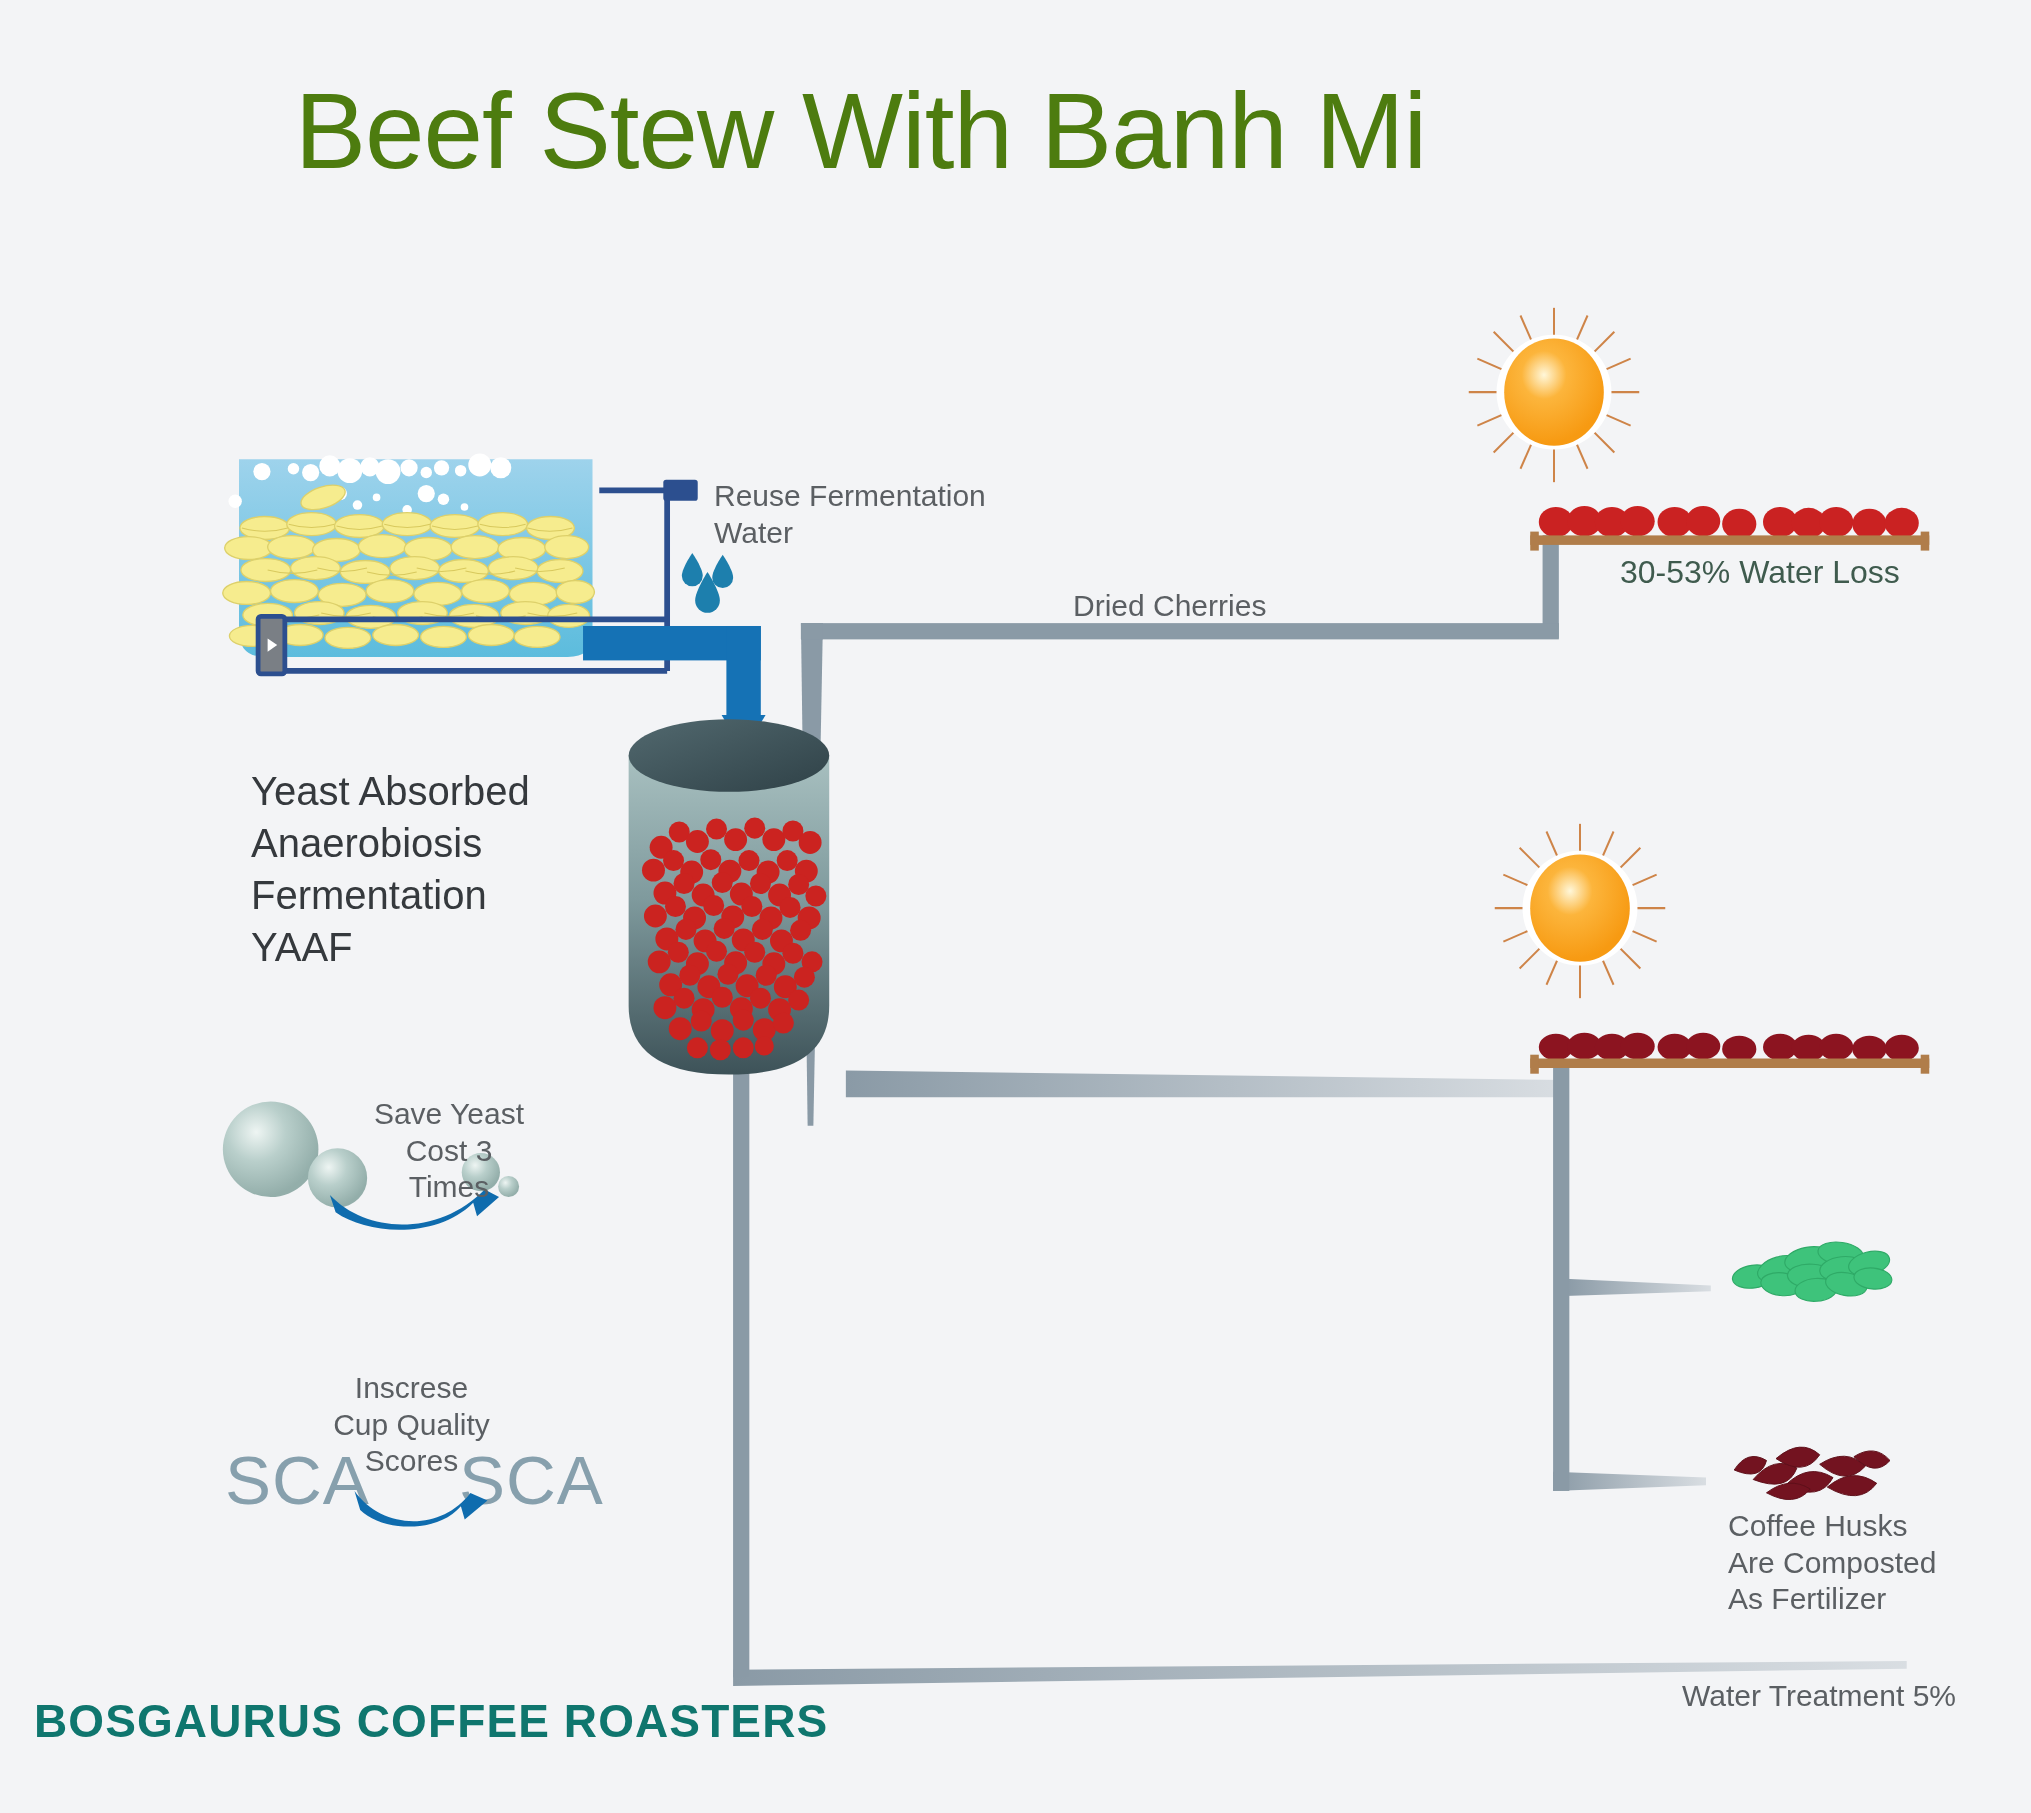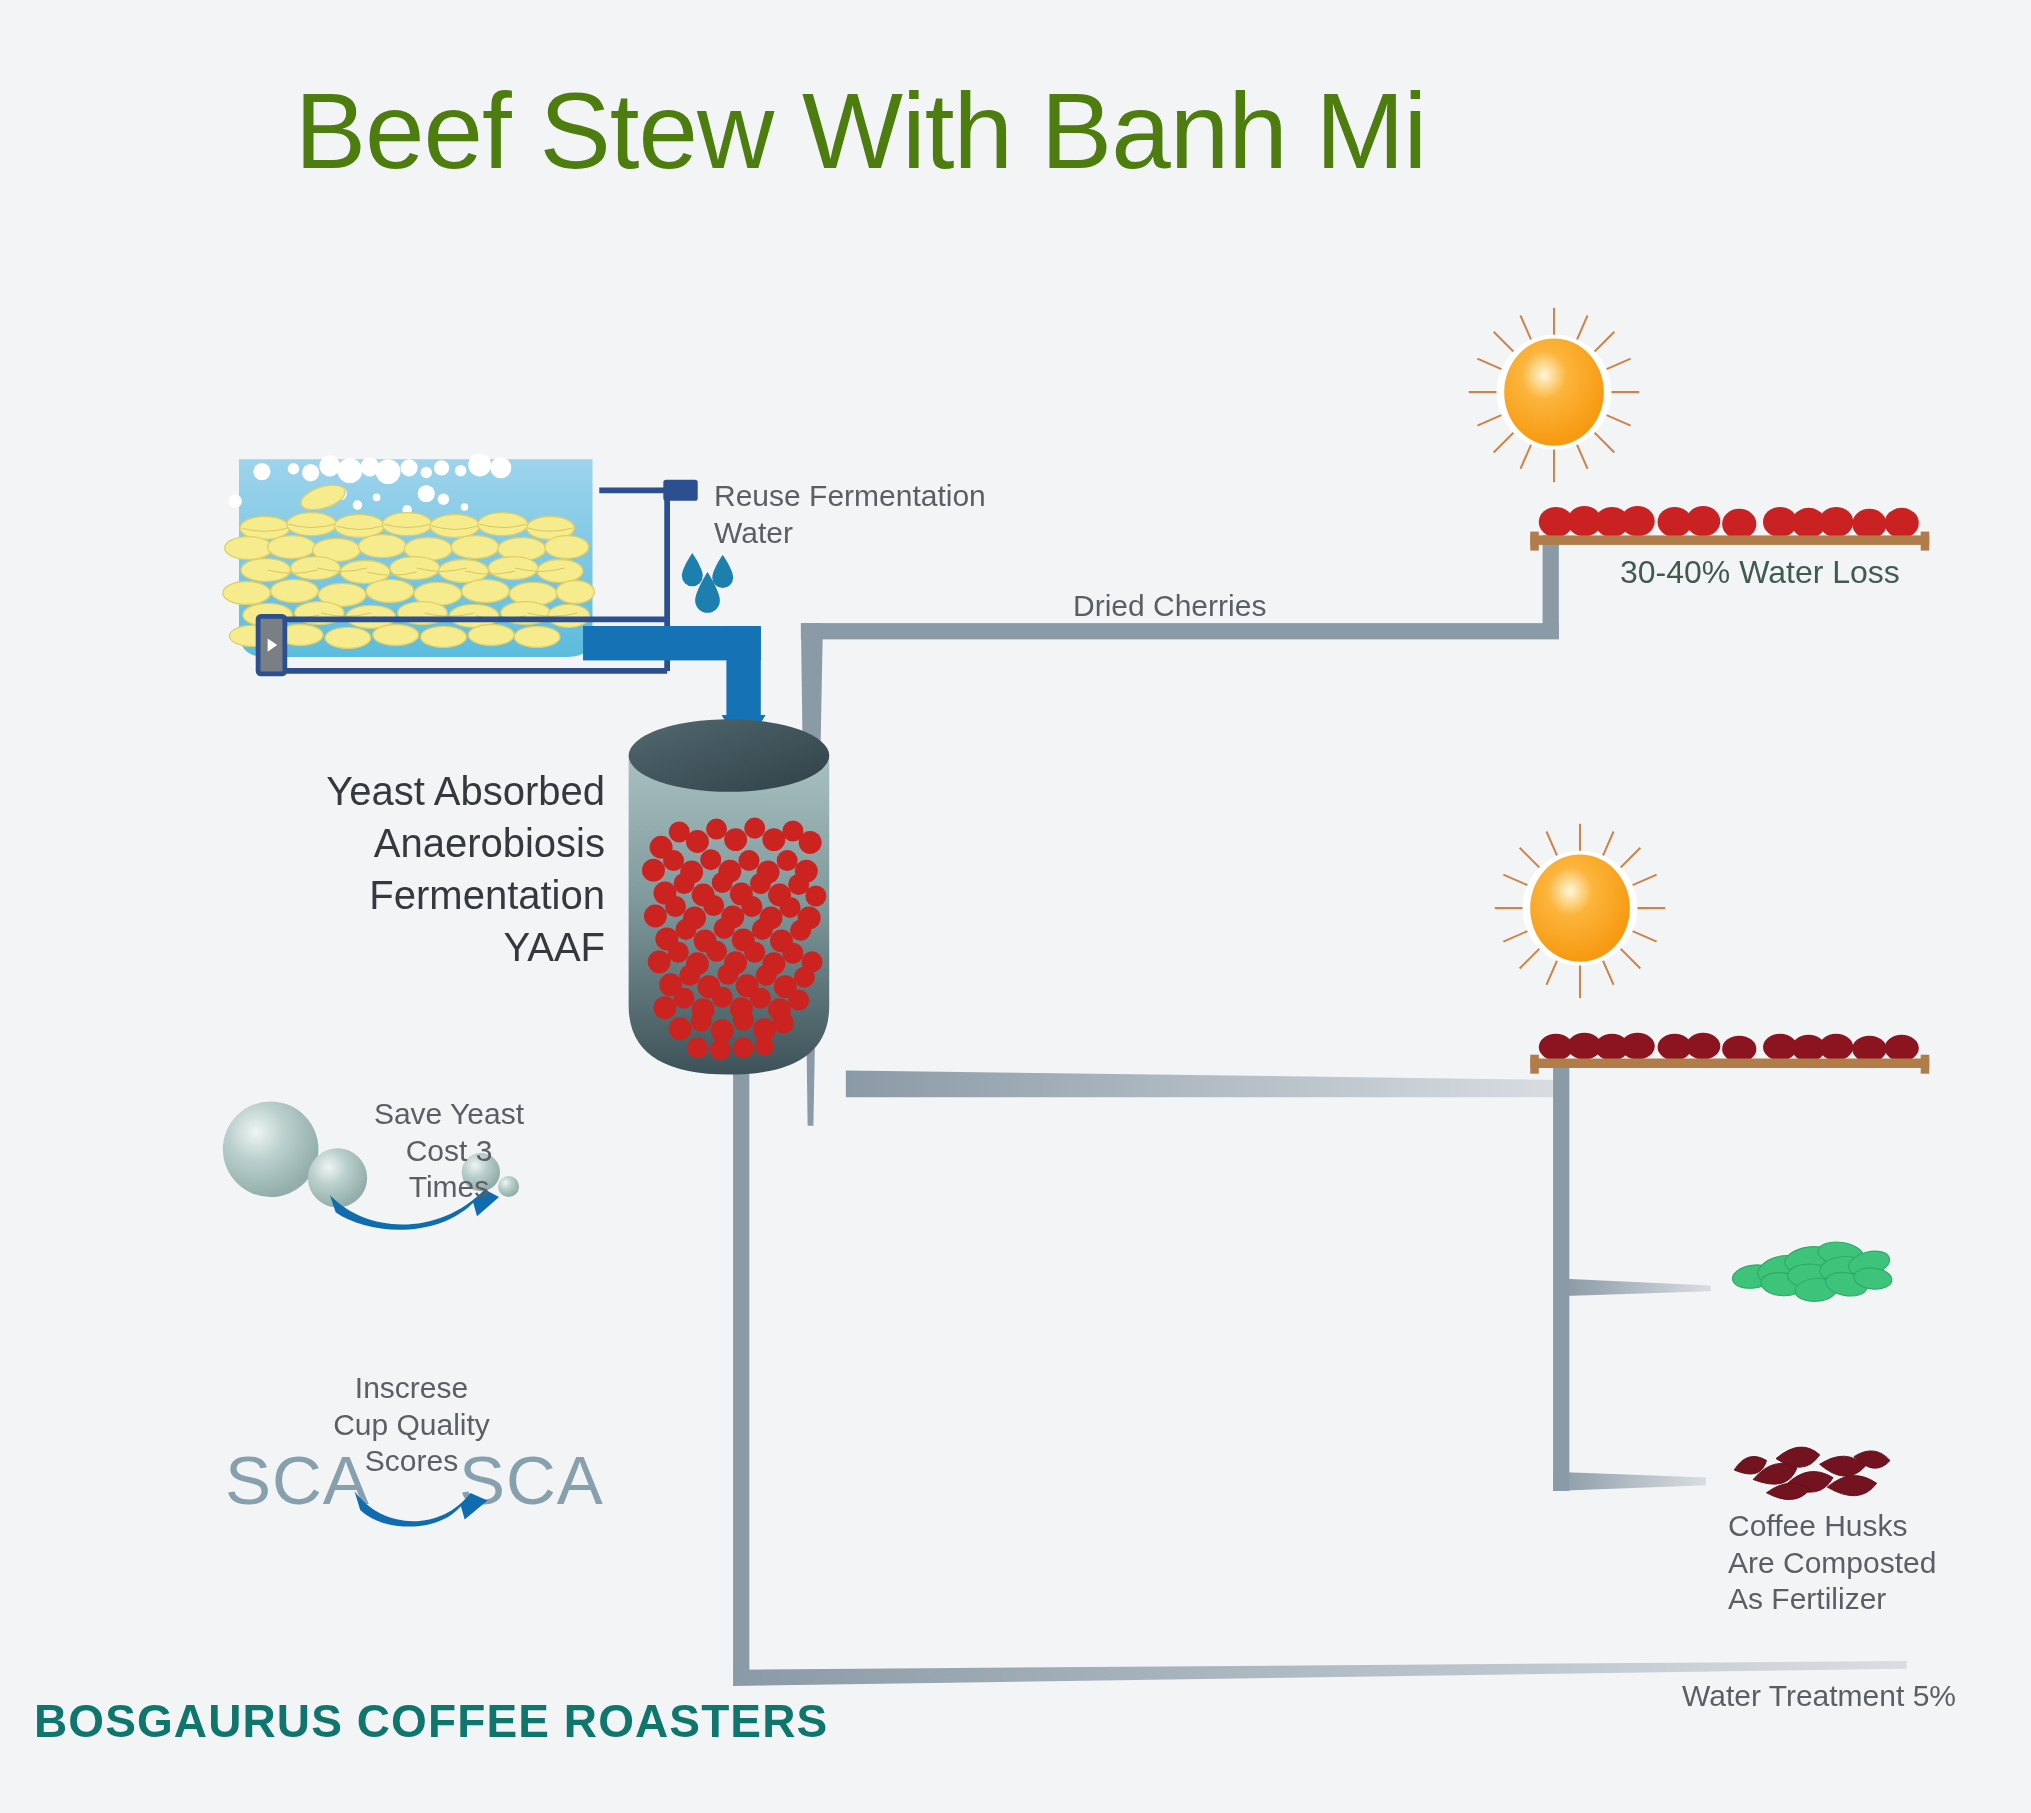--- a/index.html
+++ b/index.html
@@ -345,21 +345,21 @@
       <circle cx="128" cy="315" r="11"></circle>
         <circle cx="150" cy="325" r="12"></circle>
         <circle cx="170" cy="318" r="11"></circle>
       <circle cx="80" cy="344" r="11"></circle>
         <circle cx="104" cy="346" r="11"></circle>
         <circle cx="128" cy="344" r="11"></circle>
       <circle cx="150" cy="342" r="10"></circle>
     </g>
   </svg>
 
-  <div class="lbl lbl-big" style="left:232px; top:765px; width:373px; text-align:right;">Yeast Absorbed
+  <div class="lbl lbl-big" style="left:251px; top:765px; width:373px; text-align:left;">Yeast Absorbed
 Anaerobiosis
 Fermentation
 YAAF</div>
 
   <svg class="layer" style="left:215px; top:1090px;" width="354" height="172" viewBox="0 0 370 180">
     <defs>
       <radialGradient id="sphereGrad" cx="35%" cy="32%" r="68%">
         <stop offset="0%" stop-color="#eef5f3"></stop>
         <stop offset="45%" stop-color="#b9cfcb"></stop>
         <stop offset="100%" stop-color="#93aeaa"></stop>
@@ -426,21 +426,21 @@
         <ellipse cx="263" cy="18" rx="18" ry="16"></ellipse>
       <ellipse cx="293" cy="19" rx="18" ry="16"></ellipse>
         <ellipse cx="322" cy="18" rx="18" ry="16"></ellipse>
       <ellipse cx="357" cy="20" rx="18" ry="16"></ellipse>
         <ellipse cx="391" cy="19" rx="18" ry="16"></ellipse>
     </g>
     <rect x="0" y="32" width="420" height="10" fill="#b07d4a"></rect>
     <rect x="0" y="28" width="9" height="20" fill="#b07d4a"></rect>
     <rect x="411" y="28" width="9" height="20" fill="#b07d4a"></rect>
   </svg>
-  <div class="lbl lbl-green" style="left:1620px; top:553px;">30-40% Water Loss</div>
+  <div class="lbl lbl-green" style="left:1620px; top:553px;">30-53% Water Loss</div>
 
   <div class="lbl" style="left:1073px; top:588px;">Dried Cherries</div>
 
   <svg class="layer" style="left:1489px; top:820px;" width="182" height="182" viewBox="0 0 190 190">
     <g stroke="#c8712a" stroke-width="2.1" opacity="0.85">
       <line x1="95" y1="92" x2="95" y2="4"></line>
         <line x1="95" y1="92" x2="95" y2="186"></line>
       <line x1="95" y1="92" x2="6" y2="92"></line>
         <line x1="95" y1="92" x2="184" y2="92"></line>
       <line x1="95" y1="92" x2="32" y2="29"></line>

